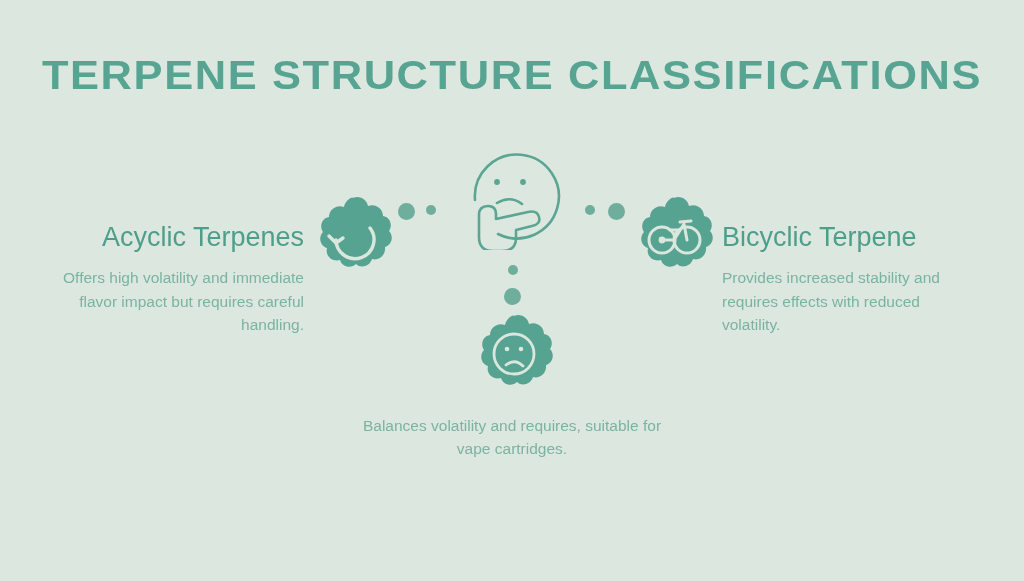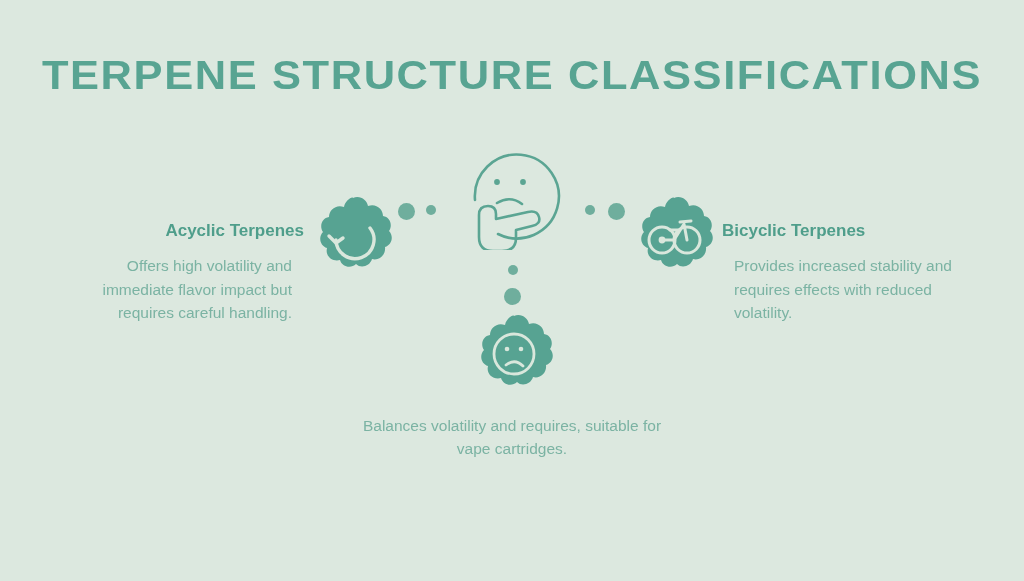--- a/index.html
+++ b/index.html
@@ -36,32 +36,32 @@
     text-transform: uppercase;
     transform: scaleX(1.06);
     transform-origin: center;
     white-space: nowrap;
   }
 
   
   .block { position: absolute; }
 
   .block-heading {
-    font-size: 17px;
-    font-weight: 700;
+    font-size: 27px;
+    font-weight: 400;
     color: #4f9e8b;
     line-height: 1.2;
     margin: 0;
   }
   .block-body {
     font-size: 15.5px;
     font-weight: 400;
     color: #7bb3a3;
     line-height: 1.5;
-    margin: 12px;
+    margin: 0;
     margin-top: 13px;
   }
 
   #block-acyclic {
     left: 52px;
     top: 221px;
     width: 252px;
     text-align: right;
   }
   #block-bicyclic {
@@ -214,21 +214,21 @@
       <path d="M 32 51 Q 41 44 49 52" fill="none" stroke="#d9e7dc" stroke-width="2.8" stroke-linecap="round"></path>
     </svg>
   </div>
 
   <div class="block" id="block-acyclic">
     <p class="block-heading">Acyclic Terpenes</p>
     <p class="block-body">Offers high volatility and immediate flavor impact but requires careful handling.</p>
   </div>
 
   <div class="block" id="block-bicyclic">
-    <p class="block-heading">Bicyclic Terpenes</p>
+    <p class="block-heading">Bicyclic Terpene</p>
     <p class="block-body">Provides increased stability and requires effects with reduced volatility.</p>
   </div>
 
   <div class="block" id="block-monocyclic">
     <p class="block-body">Balances volatility and requires, suitable for vape cartridges.</p>
   </div>
 
 </div>
 
 </body></html>

